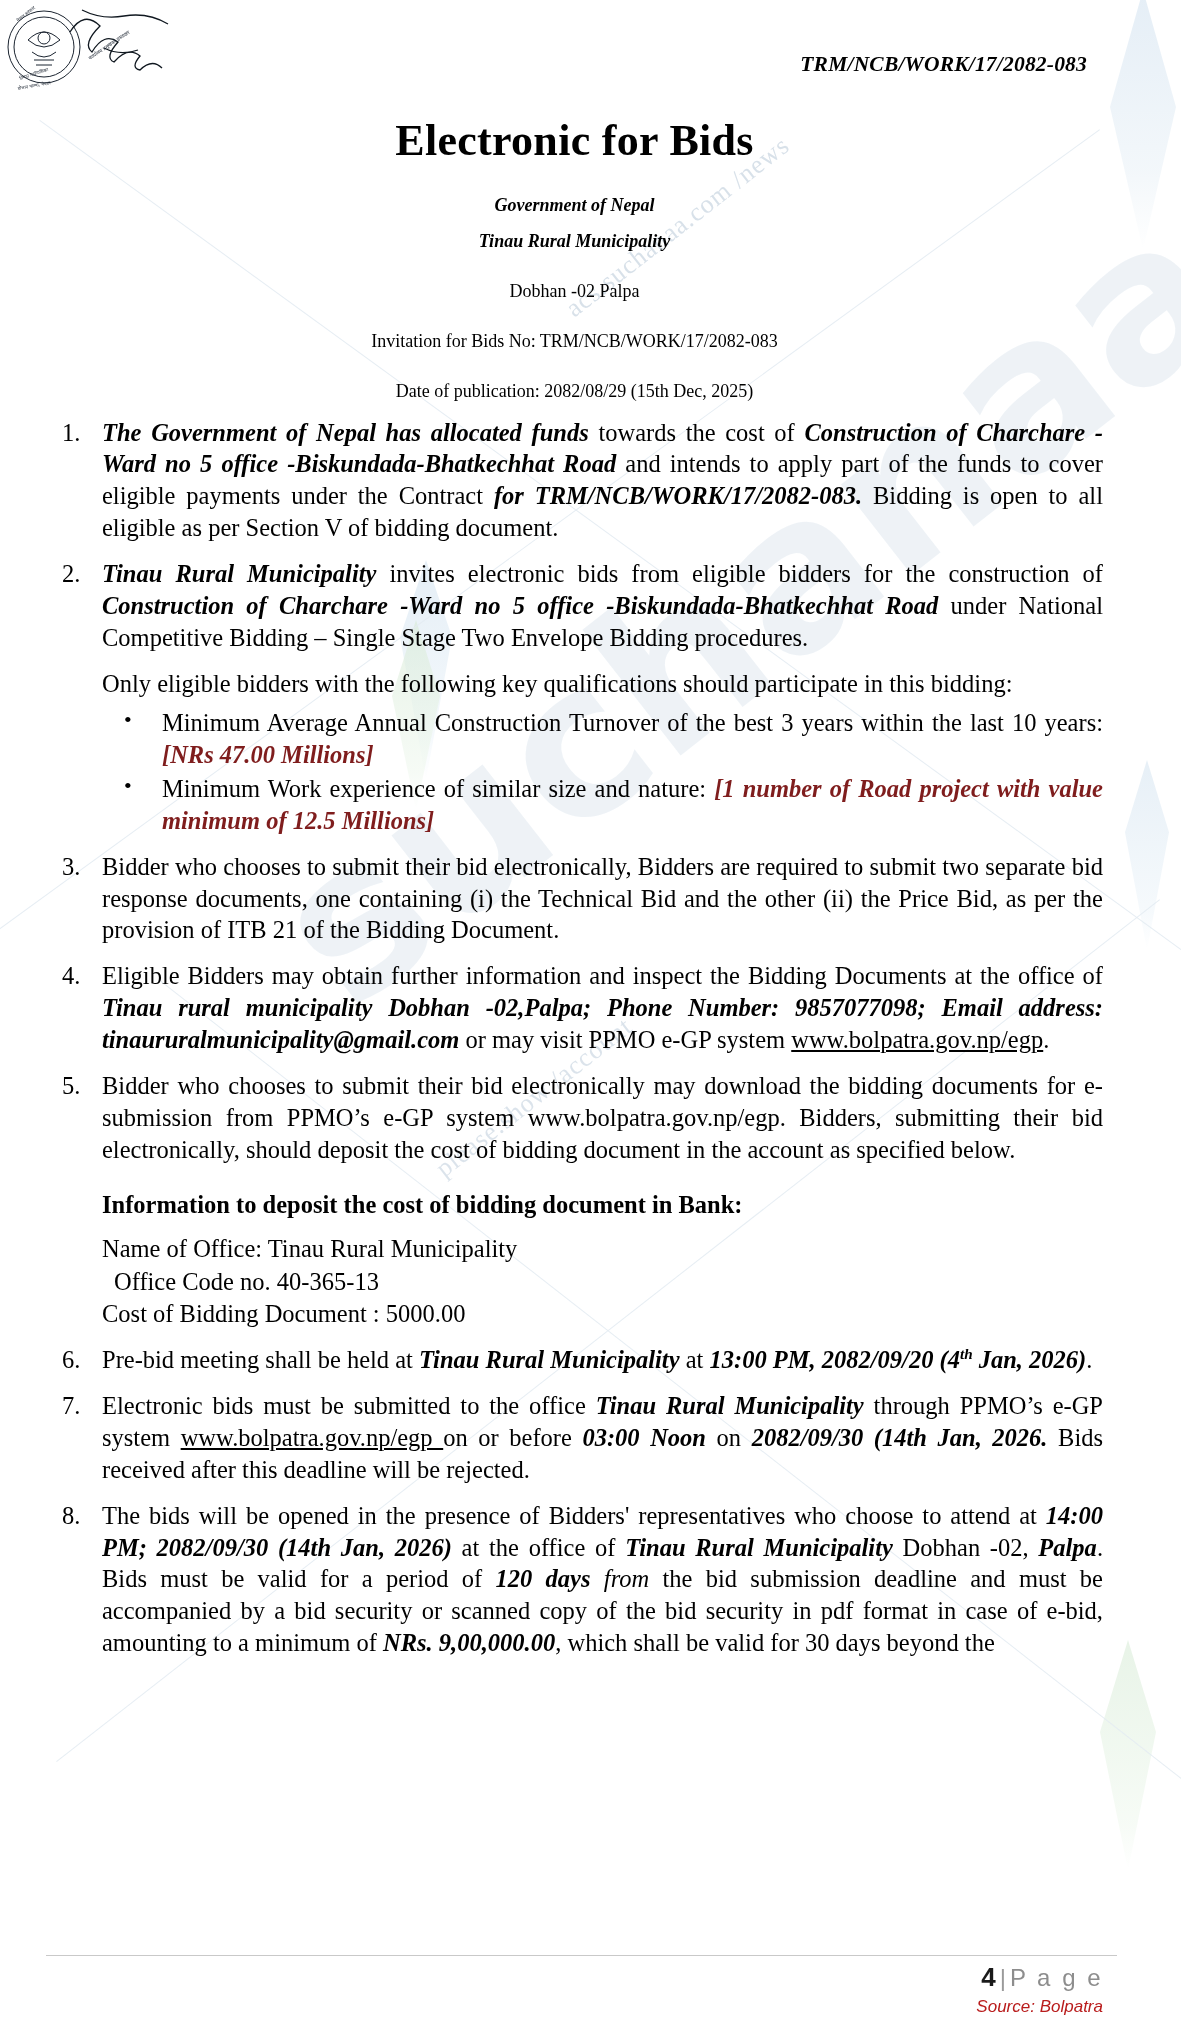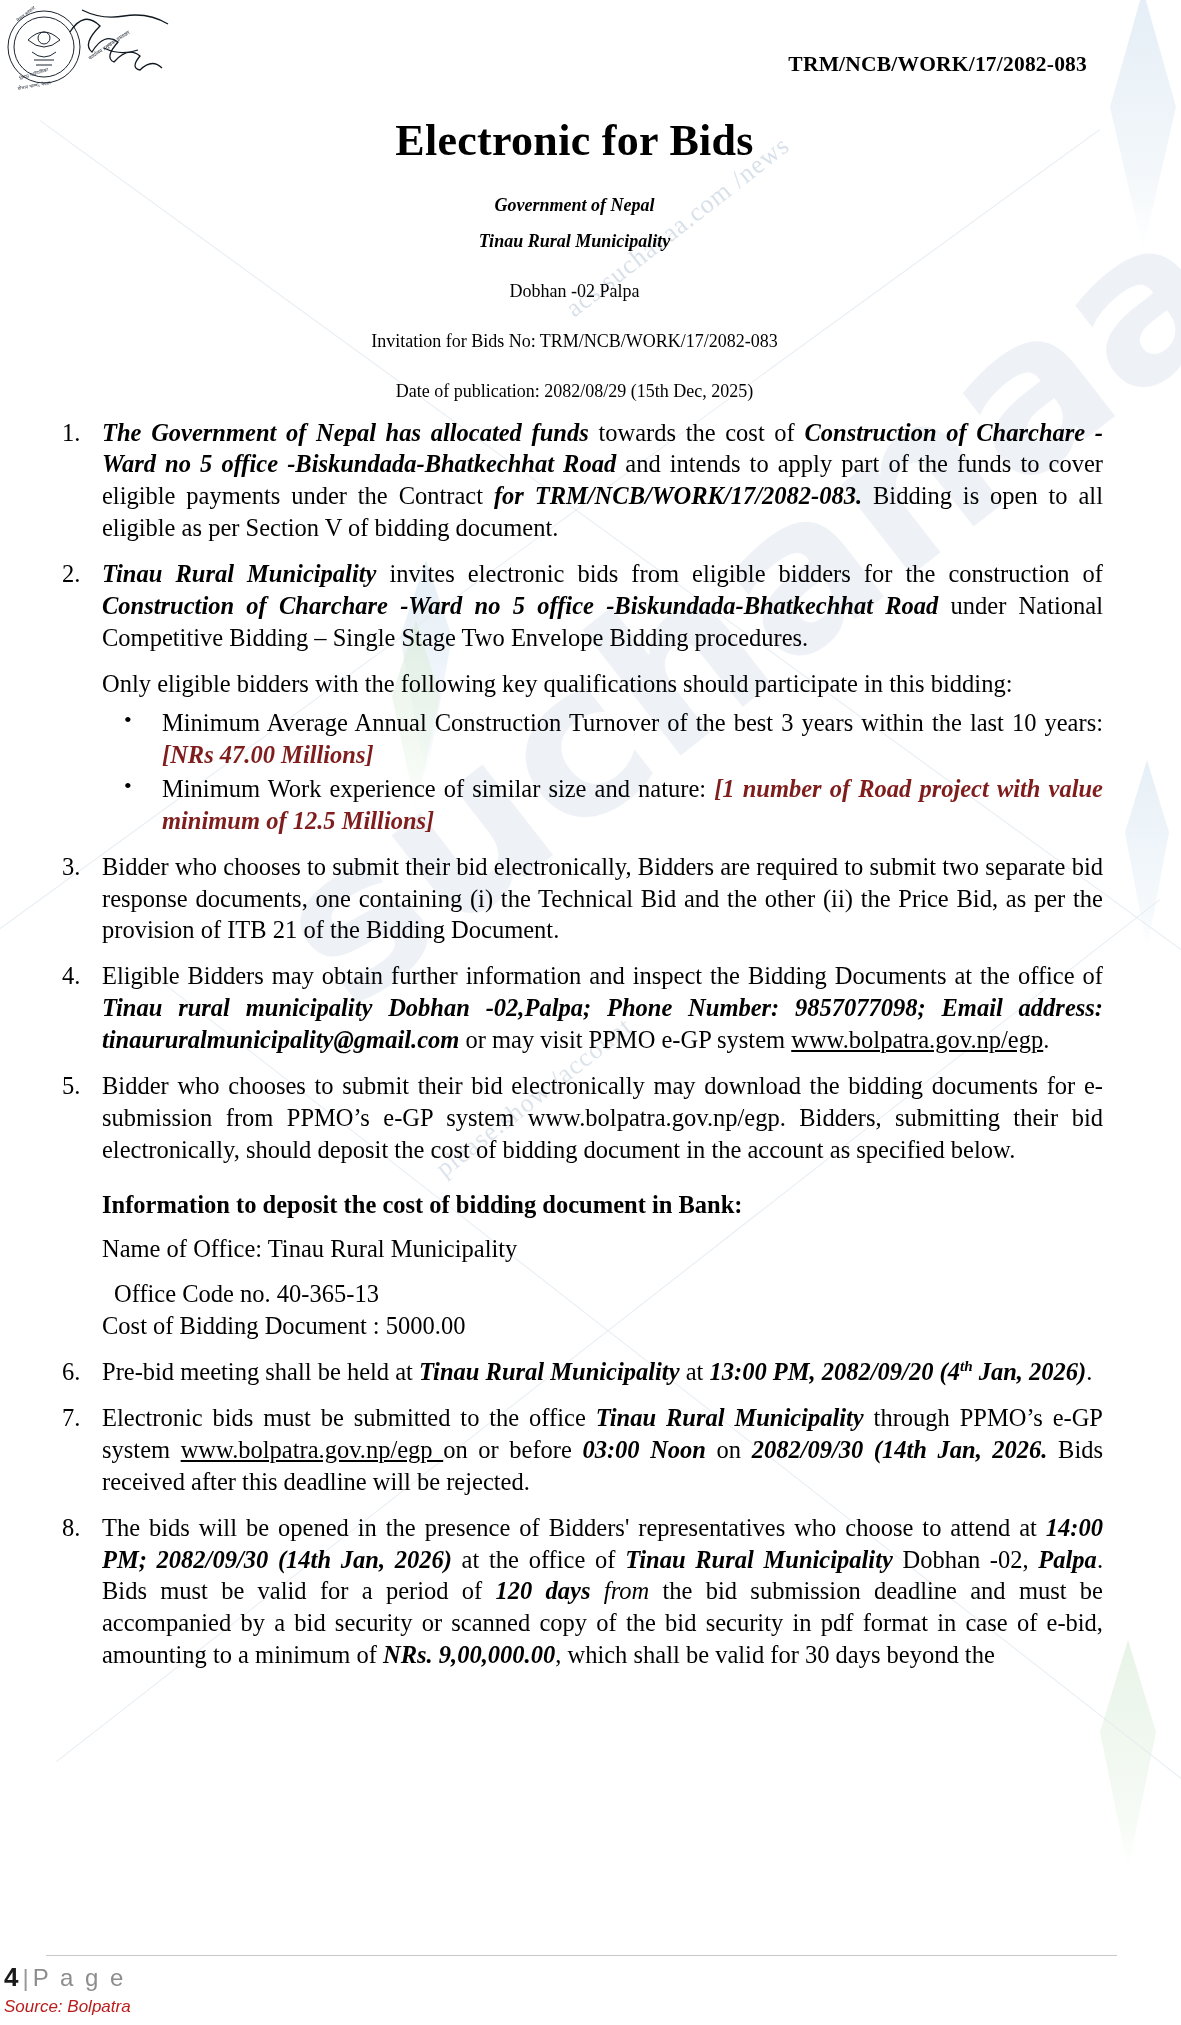--- a/index.html
+++ b/index.html
@@ -137,20 +137,21 @@
 
   
   .content {
     position: relative;
     z-index: 2;
     padding: 0 78px 0 46px;
   }
 
   .ref-no {
     text-align: right;
+    font-style: italic;
     font-weight: bold;
     font-size: 21.5px;
     padding-right: 16px;
     padding-top: 52px;
     letter-spacing: .2px;
   }
 
   .doc-title {
     text-align: center;
     font-size: 44px;
@@ -236,38 +237,38 @@
     margin-top: 24px;
     padding-left: 56px;
   }
   .bank-lines {
     margin-top: 12px;
     padding-left: 56px;
     font-size: 24.5px;
     line-height: 1.32;
   }
   .bank-lines div { white-space: nowrap; }
-  .bank-lines div.indent { padding-left: 12px; margin-top: 12px; }
+  .bank-lines div.indent { padding-left: 12px; }
 
   sup { font-size: .62em; vertical-align: super; }
 
   
   .footer {
     position: absolute;
     left: 0;
     right: 0;
     bottom: 8px;
     z-index: 4;
   }
   .footer-rule {
     border-top: 1px solid #c9c9c9;
     margin: 0 64px 0 46px;
   }
   .footer-inner {
-    text-align: left;
+    text-align: right;
     padding: 6px 78px 0 4px;
   }
   .page-num {
     font-family: "Liberation Sans", sans-serif;
     font-size: 26px;
     font-weight: bold;
     color: #1a1a1a;
   }
   .page-sep {
     font-family: "Liberation Sans", sans-serif;

